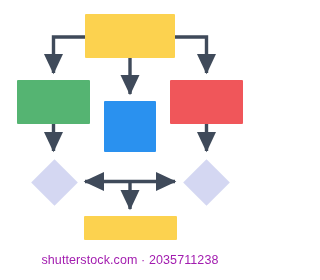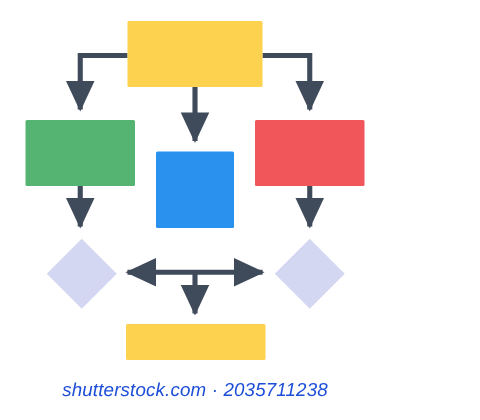--- a/index.html
+++ b/index.html
@@ -31,25 +31,24 @@
     transform: rotate(45deg);
   }
   #watermark {
     position: absolute;
     left: 0;
     top: 253px;
     width: 260px;
     text-align: center;
     font-family: "Liberation Sans", sans-serif;
     font-size: 12.5px;
-    color: #1d4ed8;
+    color: #a21caf;
     letter-spacing: 0.1px;
     white-space: nowrap;
     user-select: none;
-    font-style: italic;
   }
 </style>
 </head>
 <body>
 
 <div id="stage" style="background: rgb(255, 255, 255);">
 
   <svg id="diagram-canvas" viewBox="0 0 260 280">
     <defs>
       <marker id="arrow-end" markerWidth="7" markerHeight="7" refX="5.6" refY="3" orient="auto" markerUnits="strokeWidth">

